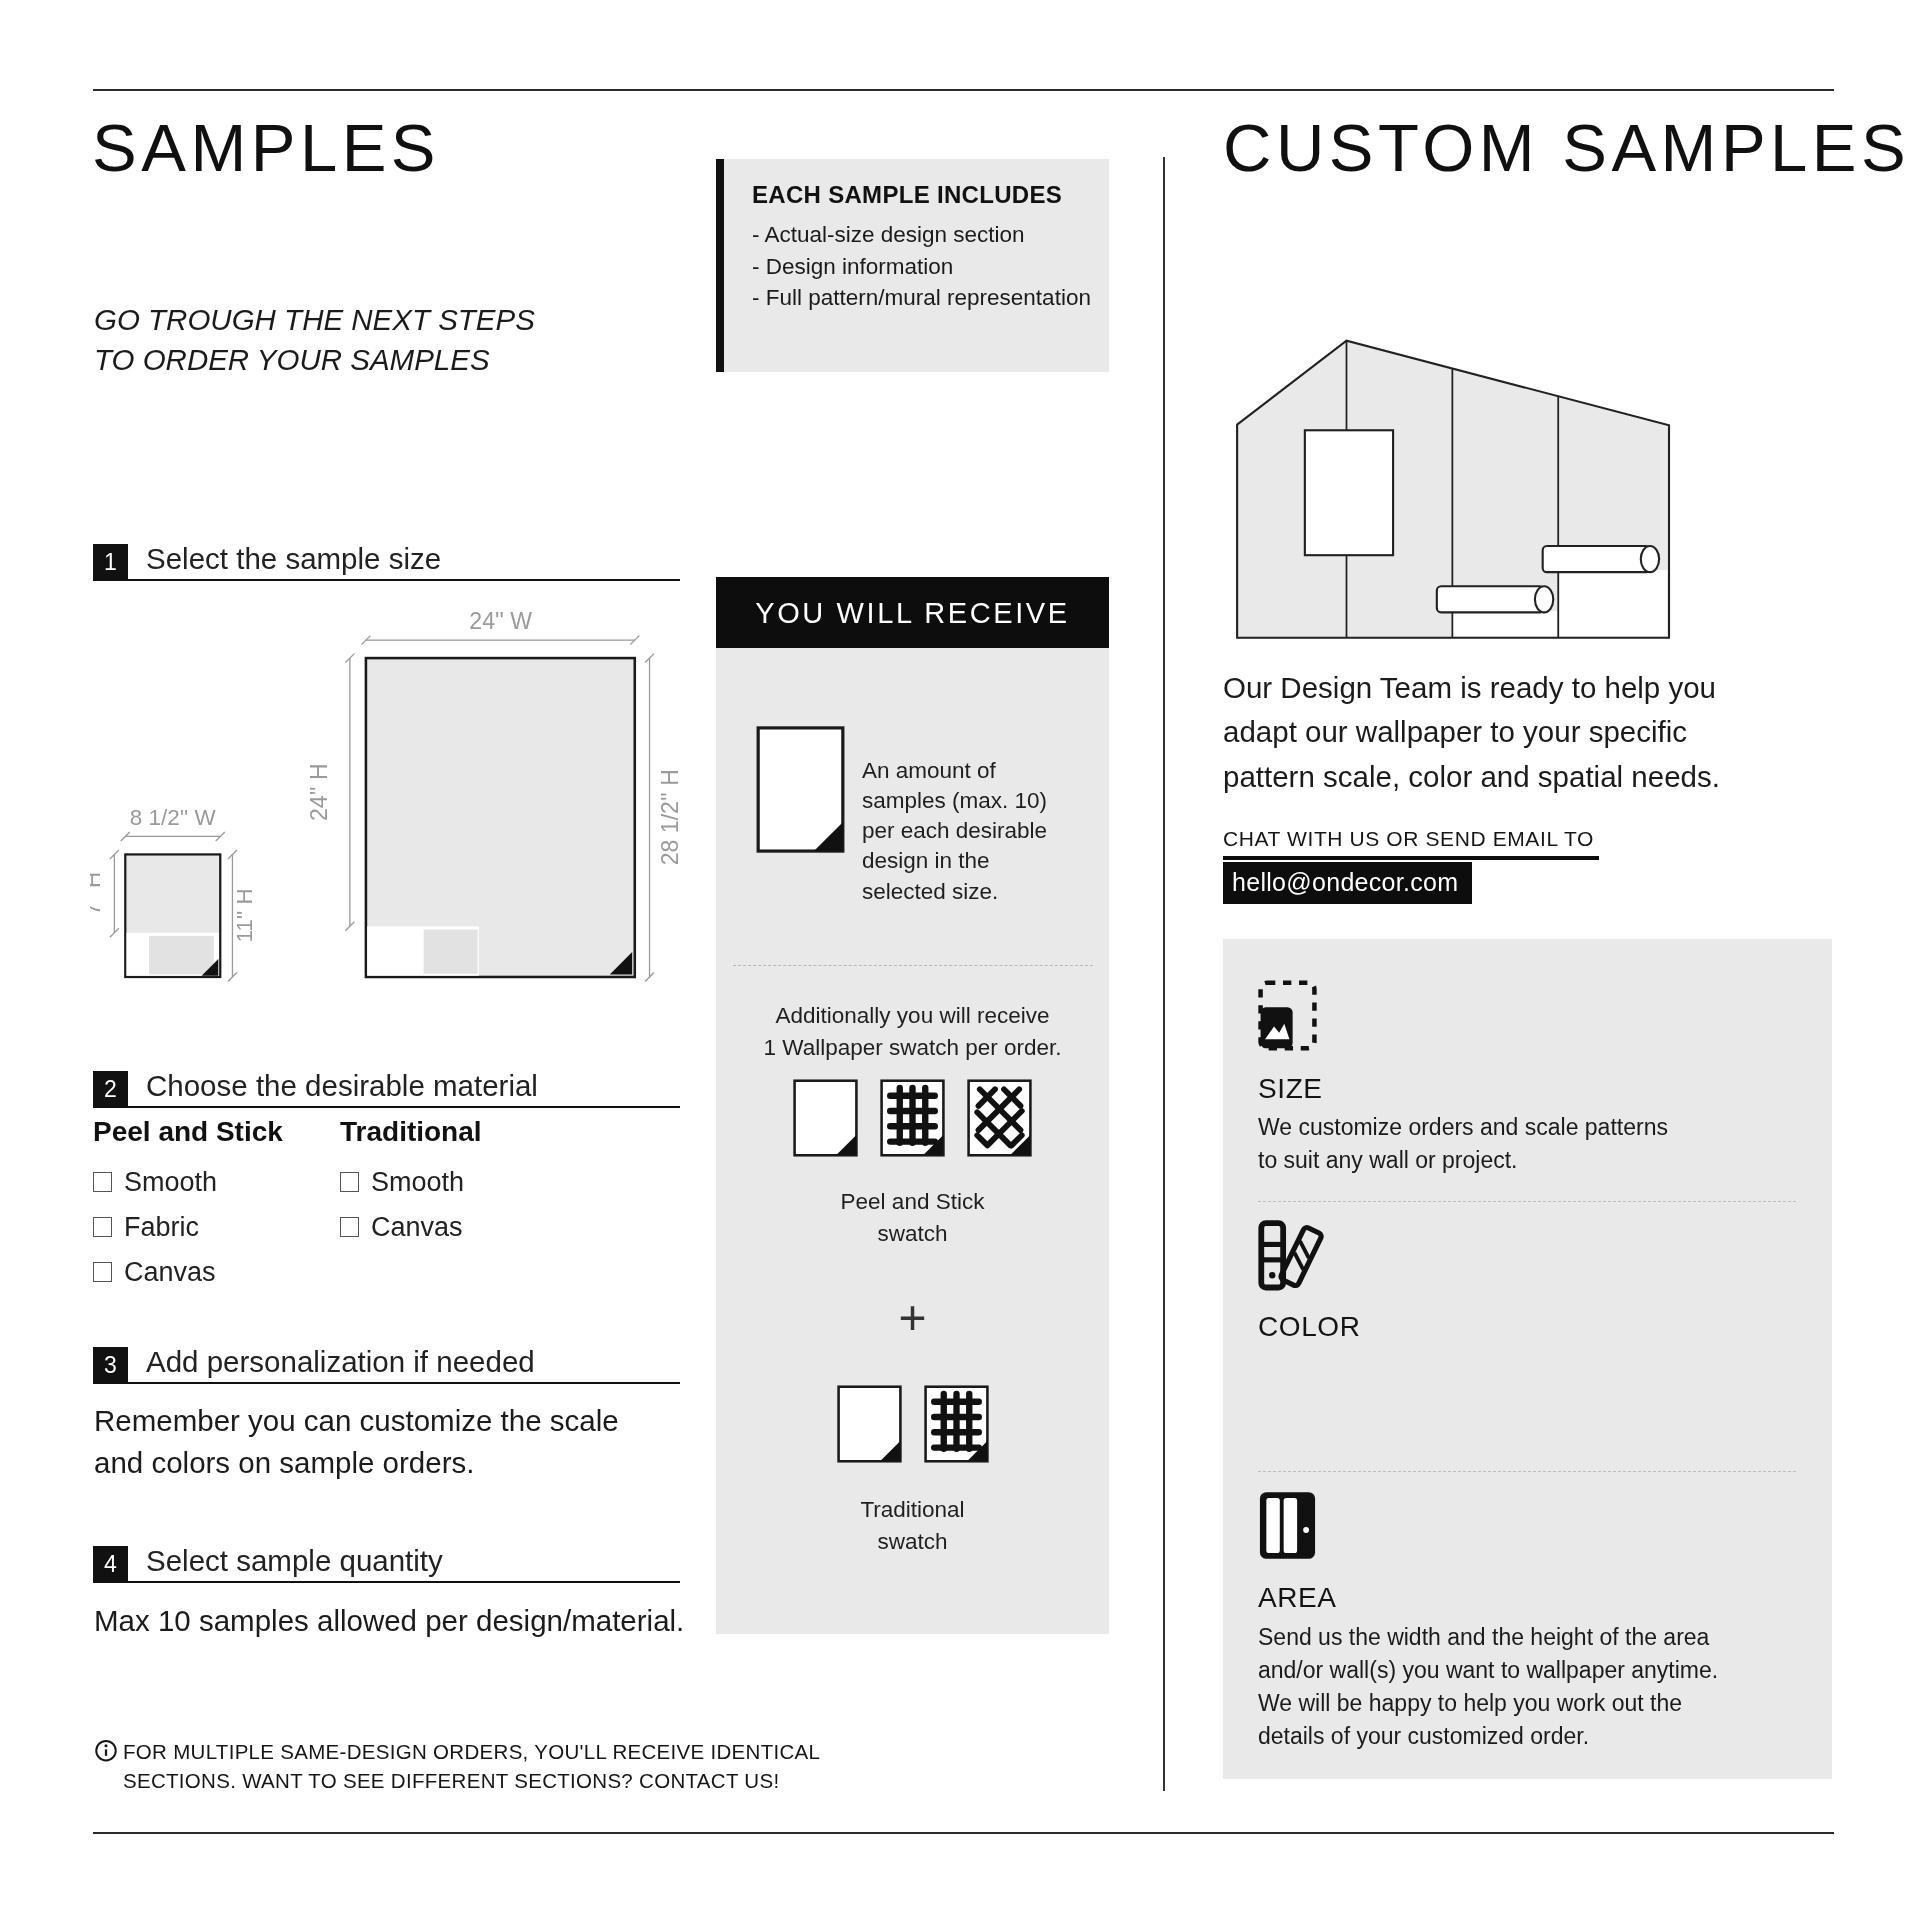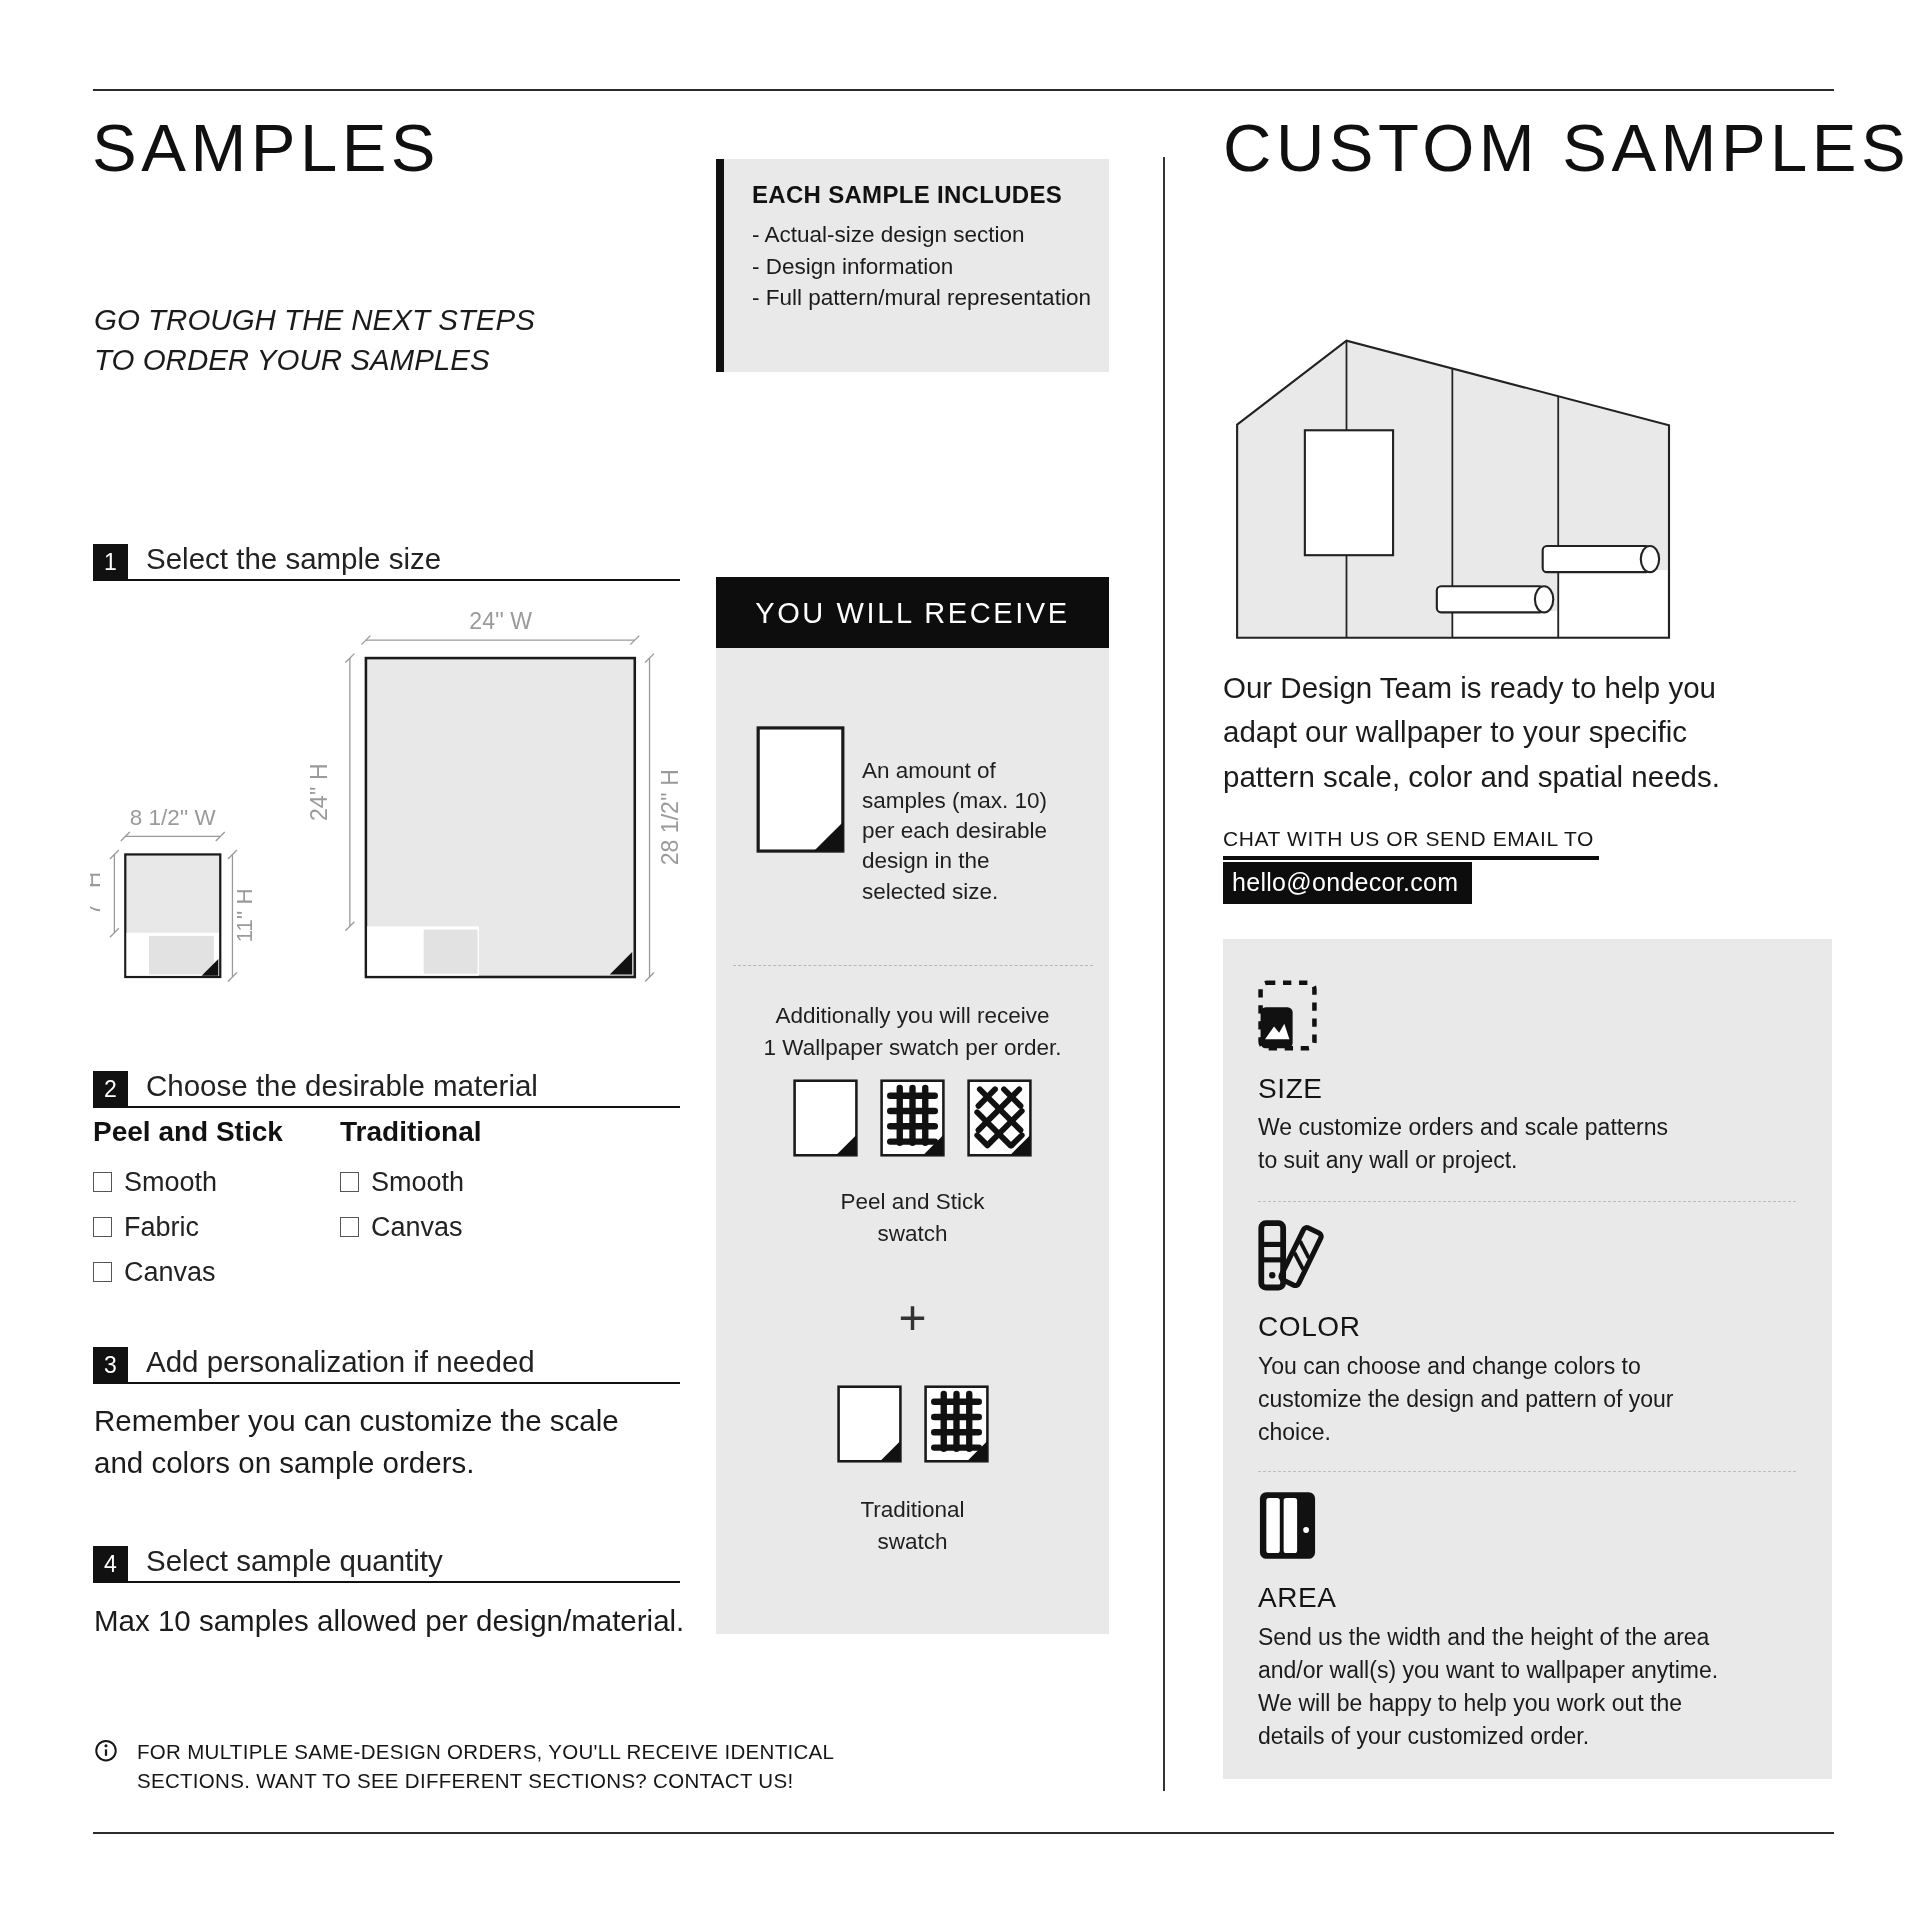--- a/index.html
+++ b/index.html
@@ -21,21 +21,21 @@
   .step-label{margin-left:18px;font-size:29.5px;color:#222;white-space:nowrap;}
 
   
   .mat-col{position:absolute;top:1116px;}
   .mat-title{font-size:28px;font-weight:bold;color:#111;}
   .opt{font-size:27px;line-height:45px;color:#222;display:flex;align-items:center;}
   .cb{display:inline-block;width:17.3px;height:17.3px;border:1.3px solid #555;margin-right:11.6px;flex:0 0 auto;}
 
   .body-text{position:absolute;font-size:29.5px;line-height:1.42;white-space:pre-line;color:#1b1b1b;}
 
-  .footnote{position:absolute;left:93px;top:1737px;display:flex;gap:18px;align-items:flex-start;}
+  .footnote{position:absolute;left:93px;top:1737px;display:flex;gap:4px;align-items:flex-start;}
   .footnote-text{font-size:20.5px;line-height:1.42;letter-spacing:0.3px;white-space:pre-line;color:#161616;}
 
   
   .includes-box{position:absolute;left:716px;top:159px;width:393px;height:213px;background:#e9e9e9;
                 border-left:8.3px solid #111;box-sizing:border-box;padding:22px 9px 0 28px;}
   .includes-title{font-size:24px;font-weight:bold;letter-spacing:0.3px;color:#111;margin-bottom:10.3px;}
   .includes-item{font-size:22.5px;line-height:1.4;width:347px;padding-left:16.7px;text-indent:-16.7px;color:#1b1b1b;}
 
   .receive-bar{position:absolute;left:716px;top:577px;width:393px;height:72px;background:#0d0d0d;
                display:flex;align-items:center;justify-content:center;}
@@ -320,23 +320,20 @@
       <line x1="7" y1="38" x2="37" y2="38" stroke="#111" stroke-width="8"></line>
       <line x1="7" y1="62" x2="37" y2="62" stroke="#111" stroke-width="8"></line>
       <circle cx="22" cy="86" r="5" fill="#111"></circle>
       <g transform="rotate(26 62 60)">
         <rect x="50" y="10" width="30" height="90" rx="6" fill="none" stroke="#111" stroke-width="8"></rect>
         <line x1="53" y1="34" x2="77" y2="52" stroke="#111" stroke-width="6"></line>
         <line x1="53" y1="54" x2="77" y2="72" stroke="#111" stroke-width="6"></line>
       </g>
     </svg>
     <div class="fp feature-name" style="top:372px">COLOR</div>
-    <div class="fp feature-desc" style="top:411px">You can choose and change colors to
-customize the design and pattern of your
-choice.</div>
     <div class="fdiv" style="top:532px"></div>
 
     <svg class="fp" style="top:551px" width="59" height="71" viewBox="0 0 92 110">
       <rect x="3" y="3" width="86" height="104" rx="10" fill="#111"></rect>
       <rect x="13" y="12" width="21" height="86" rx="4" fill="#fff"></rect>
       <rect x="40" y="12" width="21" height="86" rx="4" fill="#fff"></rect>
       <circle cx="75" cy="62" r="4.5" fill="#fff"></circle>
     </svg>
     <div class="fp feature-name" style="top:643px">AREA</div>
     <div class="fp feature-desc" style="top:682px">Send us the width and the height of the area

